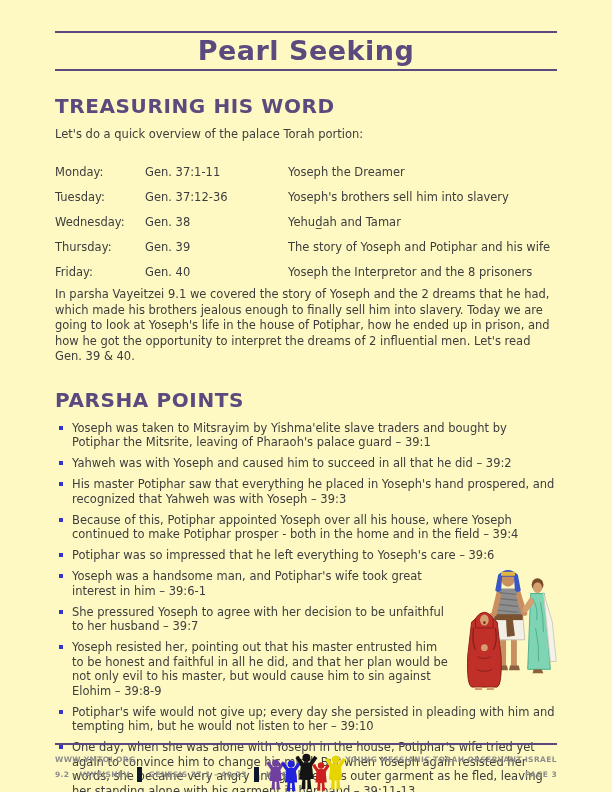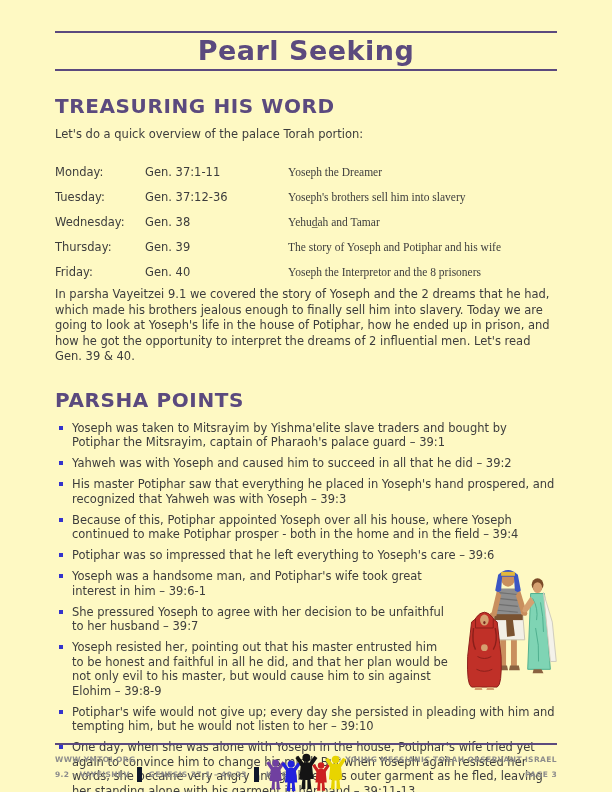--- a/index.html
+++ b/index.html
@@ -36,21 +36,21 @@
     letter-spacing:0.6px;
     margin-top:24px;
   }
 
   .intro { font-size:11.5px; margin-top:10px; }
 
   .schedule { margin-top:18px; }
   .schedule-row { display:flex; height:25px; align-items:center; font-size:11.5px; }
   .col-day { width:90px; }
   .col-ref { width:143px; }
-  .col-desc { flex:1;font-family:Liberation Serif, serif; }
+  .col-desc { flex:1; }
 
   .body-para { font-size:11.5px; line-height:15.5px; margin-top:3px; }
 
   ul.points { list-style:none; margin-top:10px; }
   ul.points li {
     position:relative;
     padding-left:17px;
     margin-bottom:6.5px;
     font-size:11.5px;
     line-height:14.5px;
@@ -142,21 +142,21 @@
         </div>
       </div>
 
       <p class="body-para">In parsha Vayeitzei 9.1 we covered the story of Yoseph and the 2 dreams that he had, which made his brothers jealous enough to finally sell him into slavery. Today we are going to look at Yoseph's life in the house of Potiphar, how he ended up in prison, and how he got the opportunity to interpret the dreams of 2 influential men. Let's read Gen. 39 &amp; 40.</p>
     </section>
 
     <section>
       <h2 class="section-heading">PARSHA POINTS</h2>
 
       <ul class="points">
-        <li>Yoseph was taken to Mitsrayim by Yishma'elite slave traders and bought by Potiphar the Mitsrayim, captain of Pharaoh's palace guard – 39:1</li>
+        <li>Yoseph was taken to Mitsrayim by Yishma'elite slave traders and bought by Potiphar the Mitsrite, leaving of Pharaoh's palace guard – 39:1</li>
         <li>Yahweh was with Yoseph and caused him to succeed in all that he did – 39:2</li>
         <li>His master Potiphar saw that everything he placed in Yoseph's hand prospered, and recognized that Yahweh was with Yoseph – 39:3</li>
         <li>Because of this, Potiphar appointed Yoseph over all his house, where Yoseph continued to make Potiphar prosper - both in the home and in the field – 39:4</li>
         <li>Potiphar was so impressed that he left everything to Yoseph's care – 39:6</li>
         <li>
           <span class="clipart-float">
             <svg viewBox="0 0 96 130" width="96" height="128" xmlns="http://www.w3.org/2000/svg">
 
               <g>
                 <rect x="39" y="72" width="6" height="34" fill="#c98f5e"></rect>

